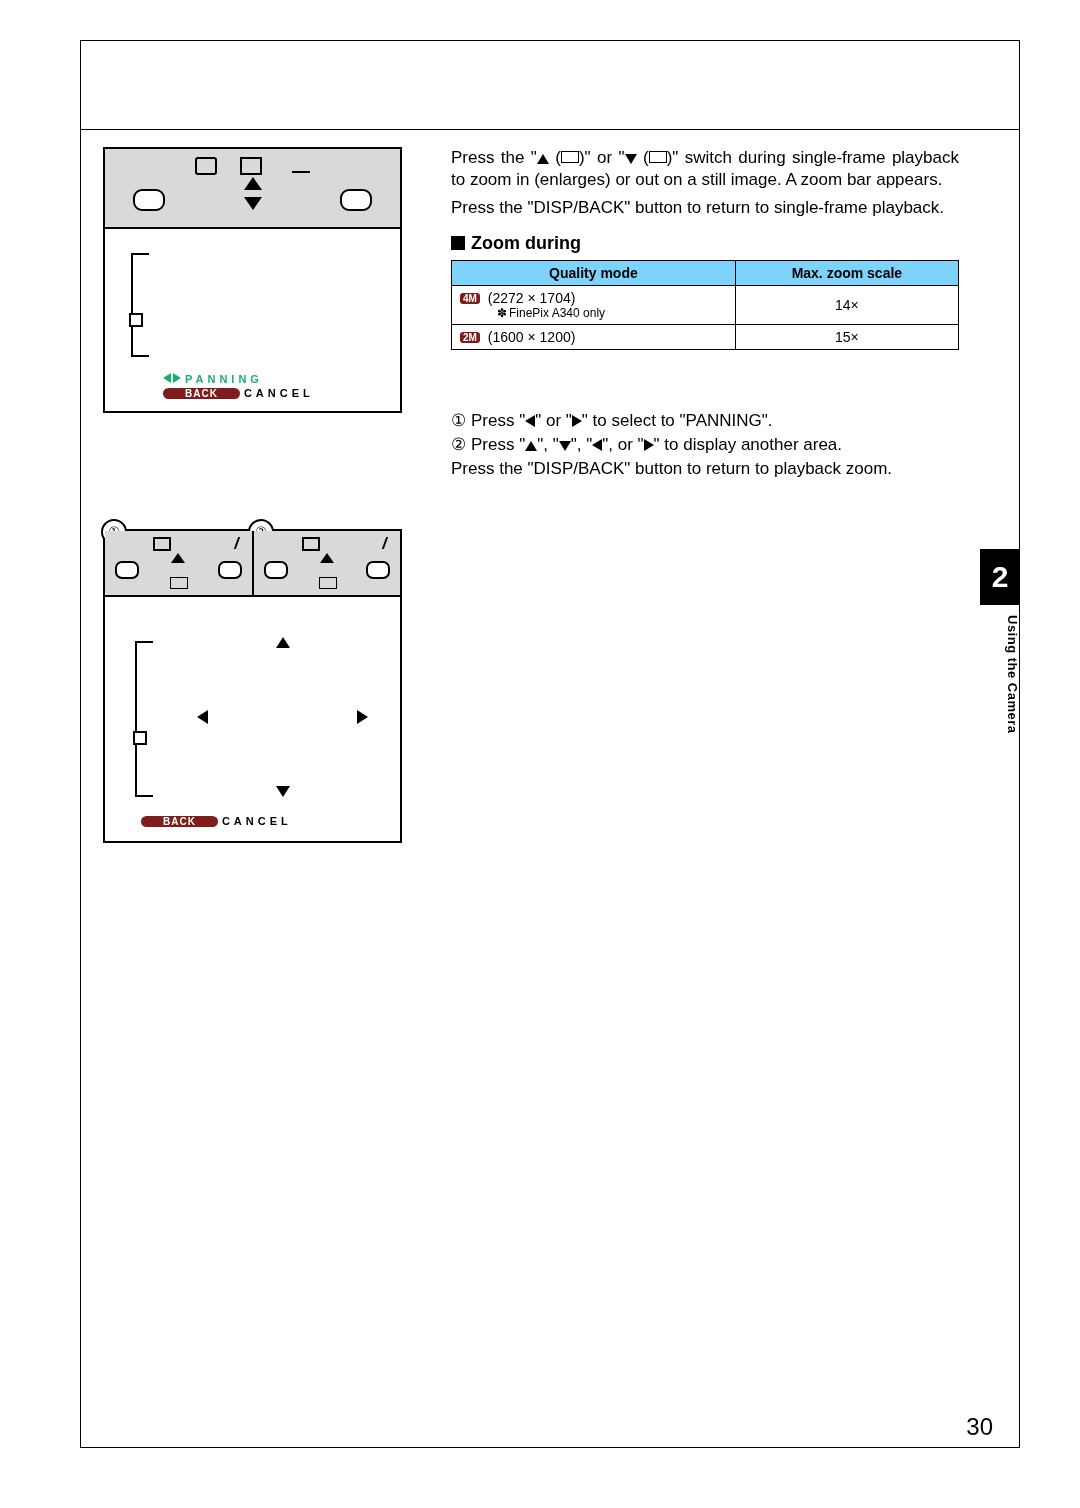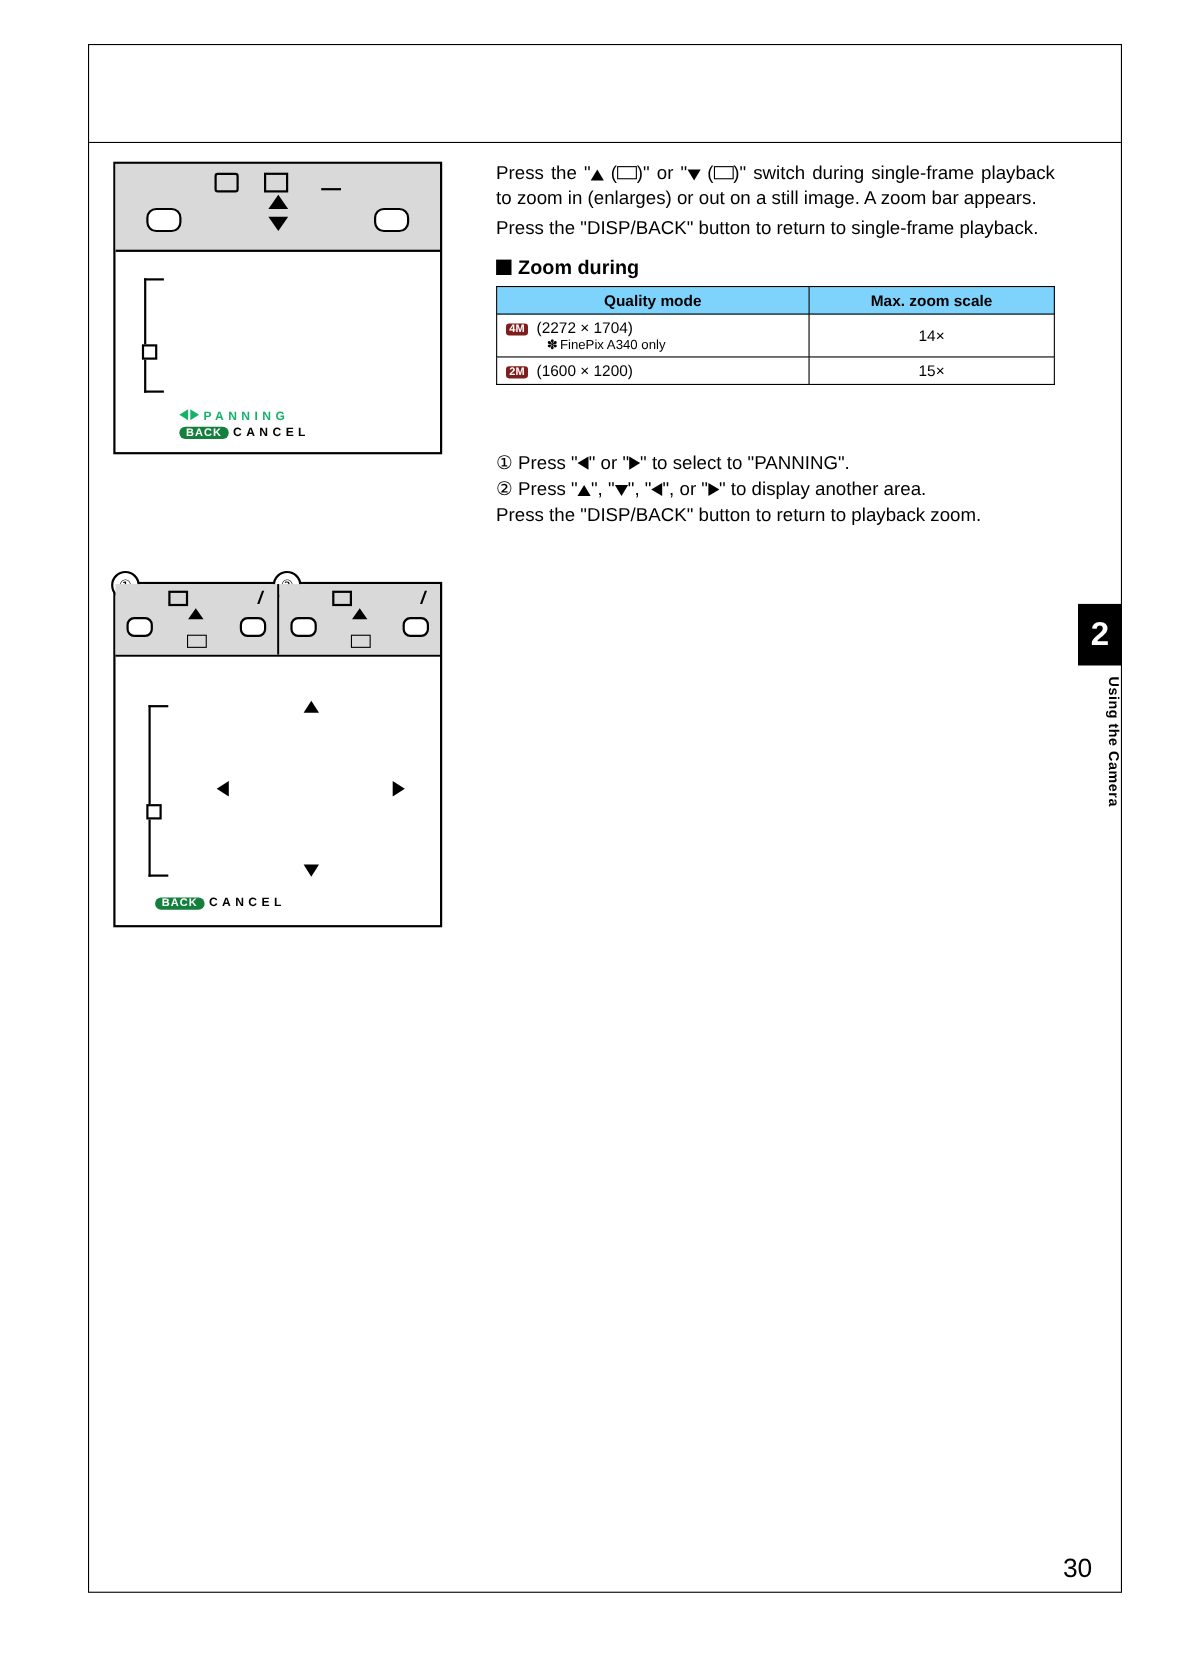--- a/index.html
+++ b/index.html
@@ -23,21 +23,21 @@
   .ill-head .ic.b{left:135px;}
   .ill-head .ic.c{right:90px;border-left:0;border-right:0;border-top:0;}
   .ill-screen{position:absolute;left:26px;top:98px;right:26px;bottom:12px;}
   .zoom-bar{position:absolute;left:0;top:6px;width:16px;bottom:42px;border-left:2px solid #000;}
   .zoom-bar:before,.zoom-bar:after{content:"";position:absolute;left:-2px;width:18px;height:2px;background:#000;}
   .zoom-bar:before{top:0;} .zoom-bar:after{bottom:0;}
   .zoom-stop{position:absolute;left:-4px;top:58%;width:10px;height:10px;background:#fff;border:2px solid #000;}
   .lbl-area{position:absolute;left:32px;bottom:0;right:0;font-size:11px;font-weight:700;letter-spacing:4px;}
   .lbl-panning{color:#17b26a;}
   .lbl-cancel{margin-top:2px;}
-  .back-pill{display:inline-block;background:#15803d;color:#fff;border-radius:8px;padding:0 6px;font-size:10px;letter-spacing:1px;margin-right:4px;}
+  .back-pill{display:inline-block;background:#7f1d1d;color:#fff;border-radius:8px;padding:0 22px;font-size:10px;letter-spacing:1px;margin-right:4px;}
   .tri-pair{display:inline-block;margin-right:4px;}
   .tri-pair i{display:inline-block;width:0;height:0;border-top:5px solid transparent;border-bottom:5px solid transparent;background:none;}
   .tri-pair .l{border-right:8px solid #17b26a;margin-right:2px;}
   .tri-pair .r{border-left:8px solid #17b26a;}
   .ill-bot{height:310px;}
   .ill-bot .split{display:flex;height:64px;border-bottom:2px solid #000;}
   .ill-bot .split>div{flex:1;background:#d9d9d9;position:relative;}
   .ill-bot .split>div:first-child{border-right:2px solid #000;}
   .ill-bot .pan-screen{position:absolute;left:30px;top:104px;right:30px;bottom:14px;}
   .pan-screen .zoom-bar{bottom:30px;}

